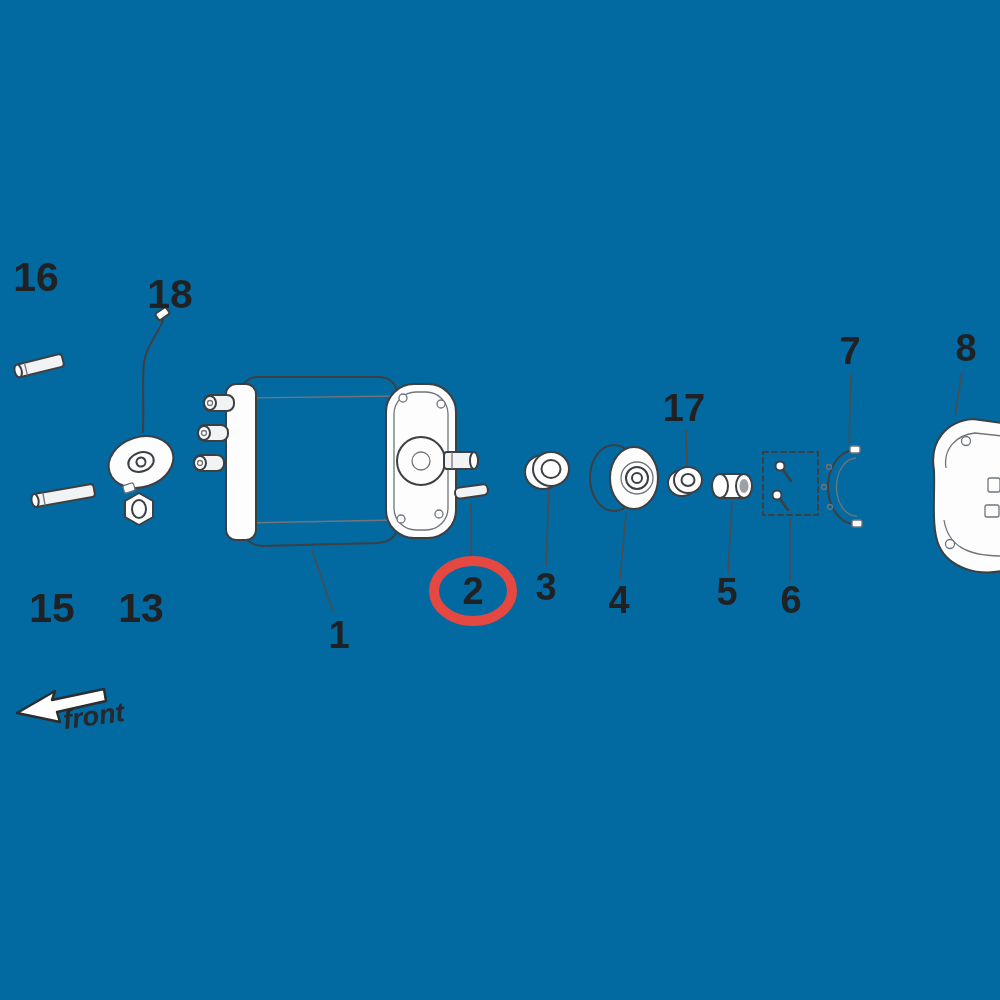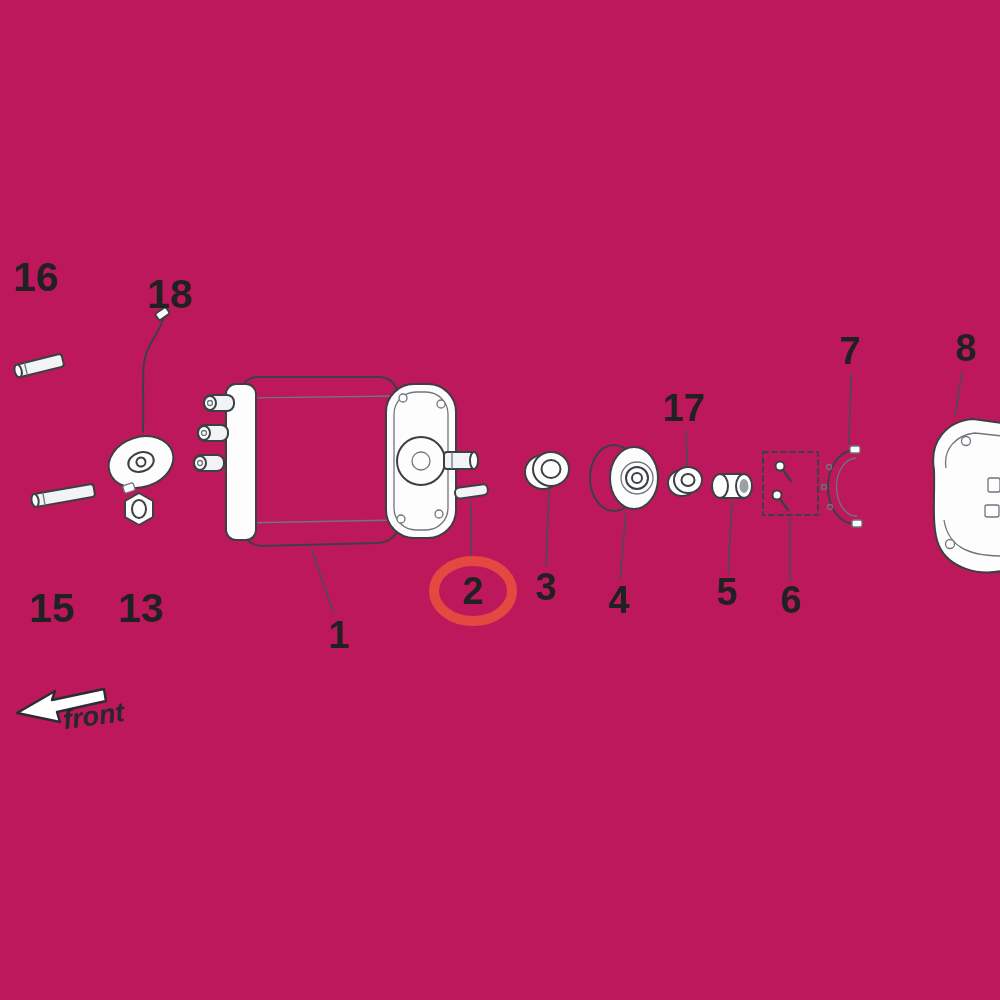--- a/index.html
+++ b/index.html
@@ -1,16 +1,16 @@
 <!DOCTYPE html>
 <html><head>
 <meta charset="utf-8">
 <style>
   html,body{margin:0;padding:0;background:#ffffff;}
-  .canvas{position:relative;width:1000px;height:1000px;background:#be185d;overflow:hidden;}
+  .canvas{position:relative;width:1000px;height:1000px;background:#0369a1;overflow:hidden;}
   svg{position:absolute;inset:0;}
   .lbl{font-family:"Liberation Sans",sans-serif;font-weight:700;fill:#1f2123;text-anchor:middle;}
   .big{font-size:41px;}
   .med{font-size:38px;}
   .front-lbl{font-family:"Liberation Sans",sans-serif;font-style:italic;font-weight:600;font-size:27px;fill:#26282a;text-anchor:middle;}
   .outline{stroke:#3c4043;fill:none;stroke-width:2;stroke-linecap:round;stroke-linejoin:round;}
   .thin{stroke:#70757a;stroke-width:1.3;fill:none;}
   .leader{stroke:#4a4d50;stroke-width:1.6;fill:none;}
   .fillwhite{fill:#fdfdfe;}
   .filllight{fill:#f1f3f4;}

